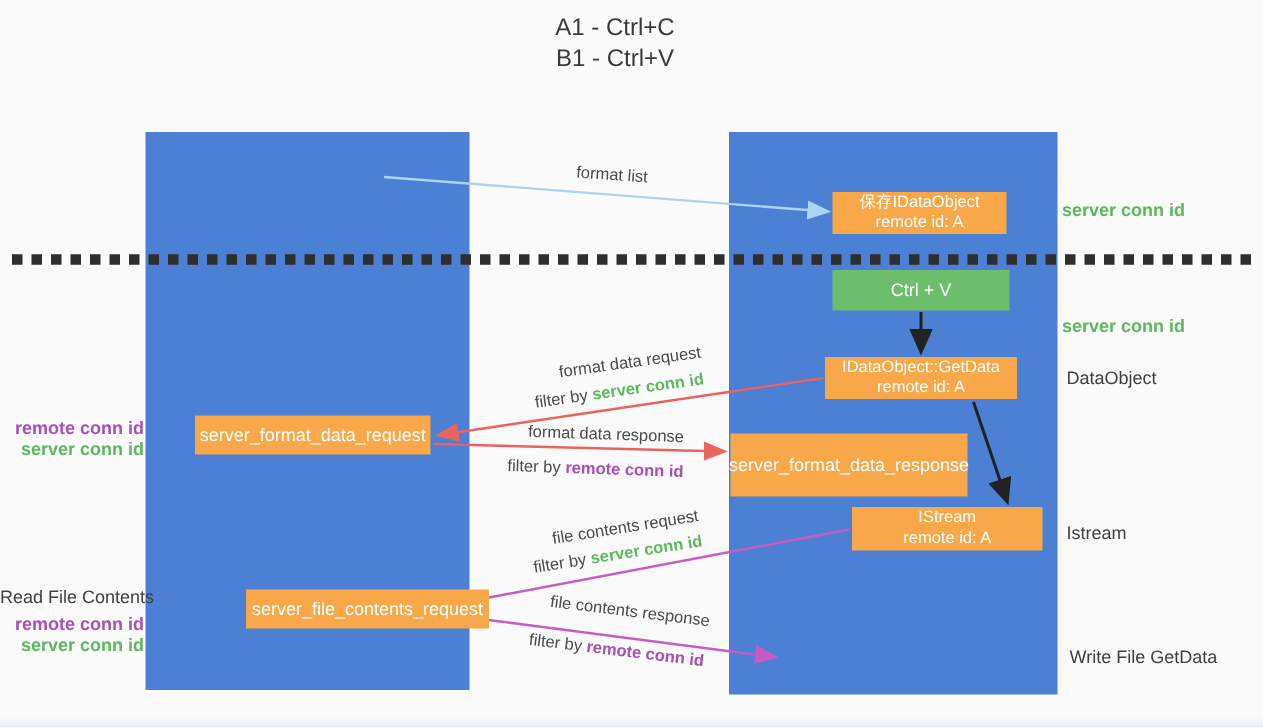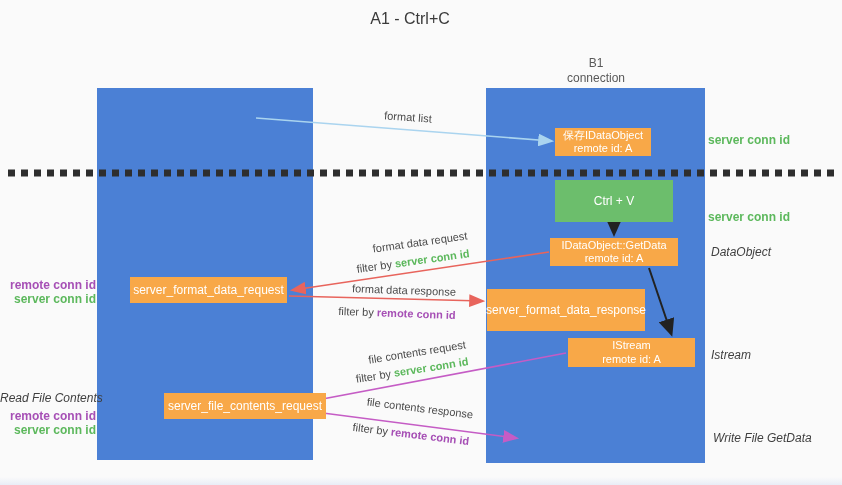--- a/index.html
+++ b/index.html
@@ -14,38 +14,35 @@
   .box .two{font-size:11px;}
   .green-box{background:#6cbe6c;}
   .orange-box{background:#f8a848;}
   .lbl{position:absolute;white-space:nowrap;font-size:11px;color:#4a4a4a;
        transform:translate(-50%,-50%) rotate(var(--r,0deg));}
   .side{position:absolute;font-size:12px;color:#3f3f3f;white-space:nowrap;}
   .side-right-block{position:absolute;left:0;width:96px;text-align:right;font-size:12px;
                     line-height:14px;white-space:nowrap;}
   .green-text{color:#5cb85c;font-weight:bold;}
   .purple-text{color:#a64fb5;font-weight:bold;}
-  .dark-text{color:#3f3f3f;font-style:italic;}
+  .dark-text{color:#3f3f3f;}
   svg.overlay{position:absolute;left:0;top:0;pointer-events:none;}
   .bottom-fade{position:absolute;left:0;bottom:0;width:842px;height:8px;
                background:linear-gradient(#fafafa,#e9edf6);}
 </style>
 </head>
 <body>
 
 <div class="canvas">
 
   <div class="title">
     <div>A1 - Ctrl+C</div>
+    <div>B1 - Ctrl+V</div>
   </div>
 
-  <div class="col-header" style="left:546px;top:56px;width:100px;">
-    <div>B1</div>
-    <div>connection</div>
-  </div>
 
   <div class="col" style="left:97px;top:88px;width:216px;height:372px;"></div>
   <div class="col" style="left:486px;top:88px;width:219px;height:375px;"></div>
 
   <svg class="overlay" width="842" height="485" viewBox="0 0 842 485">
     <defs>
       <marker id="m-blue" markerWidth="10" markerHeight="8" refX="8" refY="4" orient="auto">
         <path d="M0,0 L10,4 L0,8 Z" fill="#aad4ef"></path>
       </marker>
       <marker id="m-red" markerWidth="10" markerHeight="8" refX="8" refY="4" orient="auto">
@@ -70,28 +67,28 @@
     <line x1="549" y1="252" x2="293" y2="290" stroke-width="1.6" marker-end="url(#m-red)" stroke="#e8645c"></line>
 
     <line x1="289" y1="296" x2="482" y2="301" stroke-width="1.6" marker-end="url(#m-red)" stroke="#e8645c"></line>
 
     <line x1="566" y1="353" x2="296" y2="404" stroke-width="1.6" marker-end="url(#m-magenta)" stroke="#c55cc5"></line>
 
     <line x1="292" y1="409" x2="516" y2="438" stroke-width="1.6" marker-end="url(#m-magenta)" stroke="#c55cc5"></line>
   </svg>
 
 
-  <div class="box orange-box" style="left:555px;top:128px;width:96px;height:28px;text-align:center;">
+  <div class="box orange-box" style="left:555px;top:128px;width:116px;height:28px;text-align:center;">
     <div class="two">
       <div>保存IDataObject</div>
       <div>remote id: A</div>
     </div>
   </div>
 
-  <div class="box green-box" style="left:555px;top:180px;width:118px;height:42px;">
+  <div class="box green-box" style="left:555px;top:180px;width:118px;height:27px;">
     <span>Ctrl + V</span>
   </div>
 
   <div class="box orange-box" style="left:550px;top:238px;width:128px;height:28px;">
     <div class="two">
       <div>IDataObject::GetData</div>
       <div>remote id: A</div>
     </div>
   </div>
 

